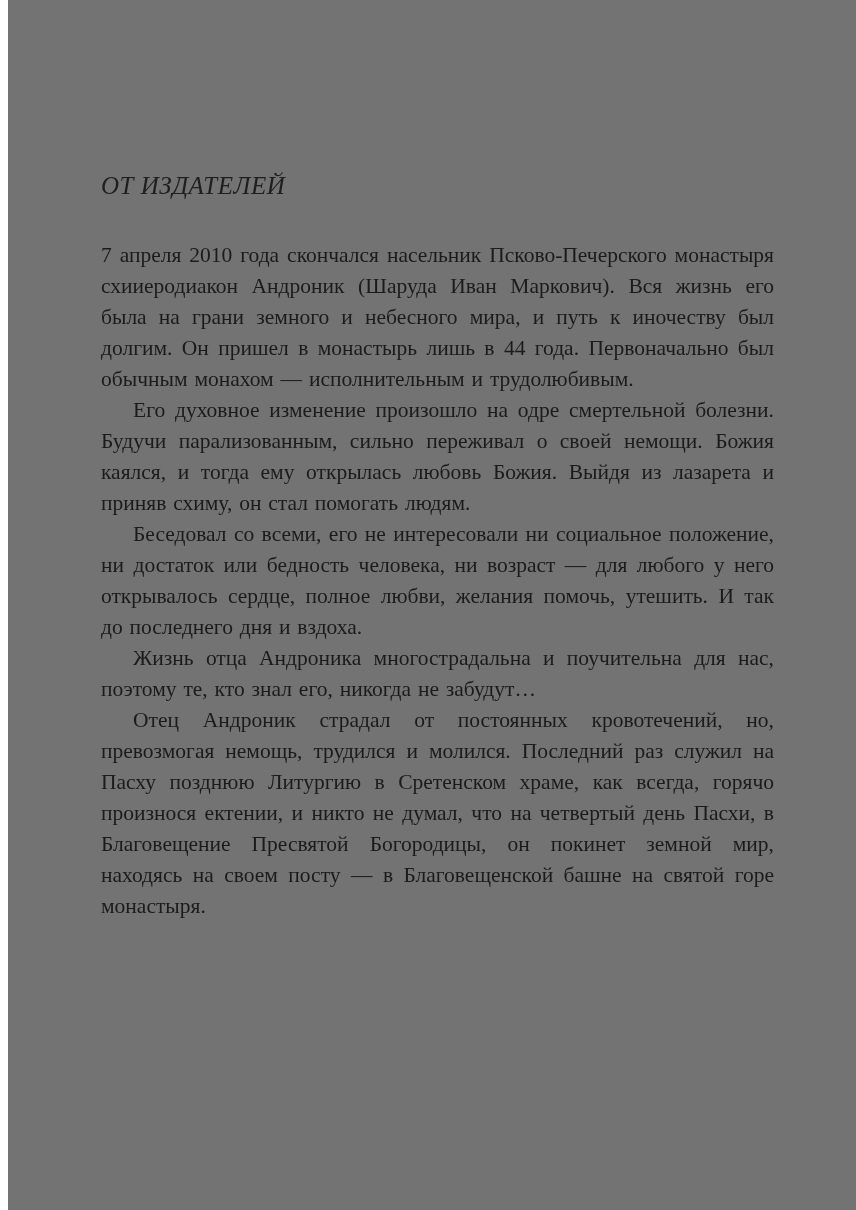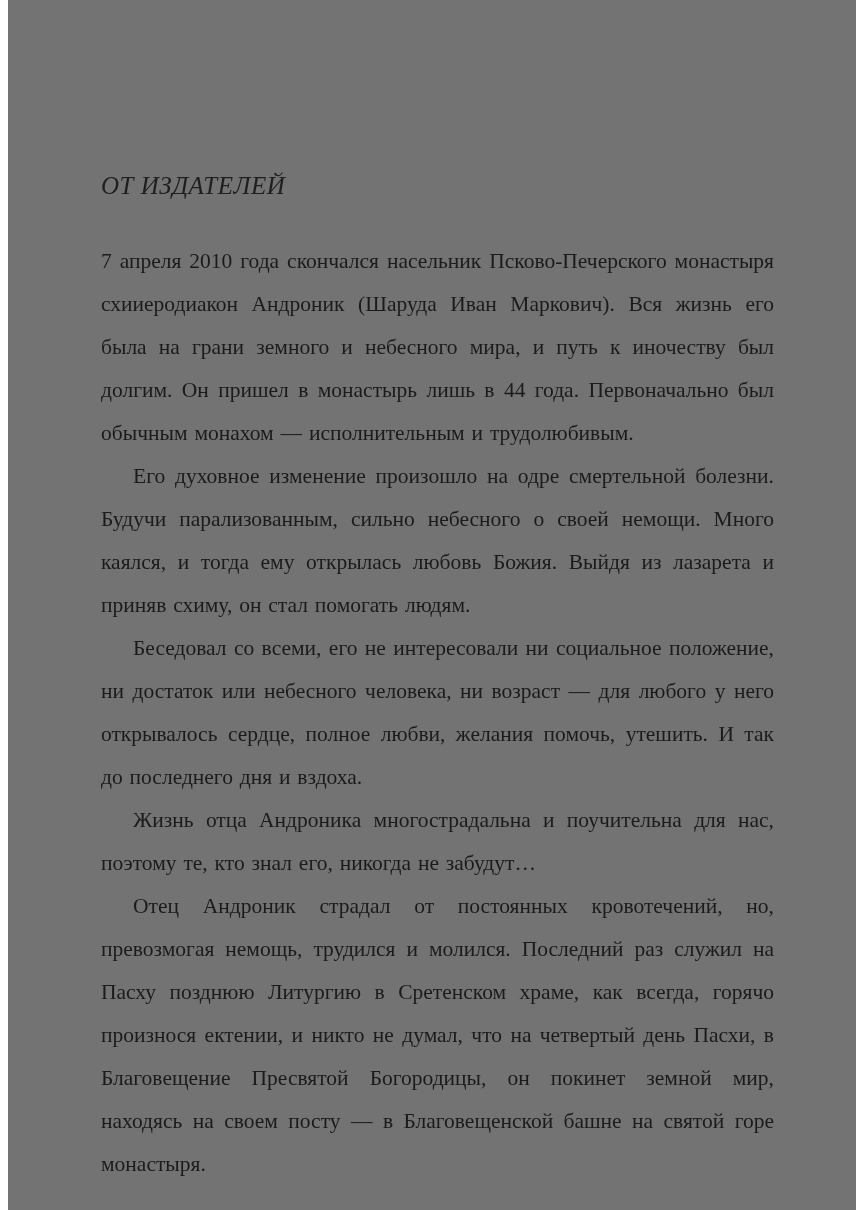--- a/index.html
+++ b/index.html
@@ -26,37 +26,37 @@
   .heading {
     font-style: italic;
     font-weight: normal;
     font-size: 25px;
     letter-spacing: 0.5px;
     margin: 0 0 40px 0;
     color: #1f1f1f;
   }
   .body-text p {
     font-size: 21.5px;
-    line-height: 43px;
+    line-height: 31px;
     text-align: justify;
     margin: 0;
     text-indent: 32px;
     word-spacing: 1.5px;
   }
   .body-text p.first {
     text-indent: 0;
   }
 </style>
 </head>
 <body>
 
 <div class="page">
   <div class="content">
     <h1 class="heading">ОТ ИЗДАТЕЛЕЙ</h1>
     <div class="body-text" id="paragraph-container">
         <p class="first">7 апреля 2010 года скончался насельник Псково-Печерского монастыря схииеродиакон Андроник (Шаруда Иван Маркович). Вся жизнь его была на грани земного и небесного мира, и путь к иночеству был долгим. Он пришел в монастырь лишь в 44 года. Первоначально был обычным монахом — исполнительным и трудолюбивым.</p>
-        <p>Его духовное изменение произошло на одре смертельной болезни. Будучи парализованным, сильно небесного о своей немощи. Много каялся, и тогда ему открылась любовь Божия. Выйдя из лазарета и приняв схиму, он стал помогать людям.</p>
-        <p>Беседовал со всеми, его не интересовали ни социальное положение, ни достаток или небесного человека, ни возраст — для любого у него открывалось сердце, полное любви, желания помочь, утешить. И так до последнего дня и вздоха.</p>
+        <p>Его духовное изменение произошло на одре смертельной болезни. Будучи парализованным, сильно переживал о своей немощи. Божия каялся, и тогда ему открылась любовь Божия. Выйдя из лазарета и приняв схиму, он стал помогать людям.</p>
+        <p>Беседовал со всеми, его не интересовали ни социальное положение, ни достаток или бедность человека, ни возраст — для любого у него открывалось сердце, полное любви, желания помочь, утешить. И так до последнего дня и вздоха.</p>
         <p>Жизнь отца Андроника многострадальна и поучительна для нас, поэтому те, кто знал его, никогда не забудут…</p>
         <p>Отец Андроник страдал от постоянных кровотечений, но, превозмогая немощь, трудился и молился. Последний раз служил на Пасху позднюю Литургию в Сретенском храме, как всегда, горячо произнося ектении, и никто не думал, что на четвертый день Пасхи, в Благовещение Пресвятой Богородицы, он покинет земной мир, находясь на своем посту — в Благовещенской башне на святой горе монастыря.</p>
       </div>
   </div>
 </div>
 
 </body></html>

